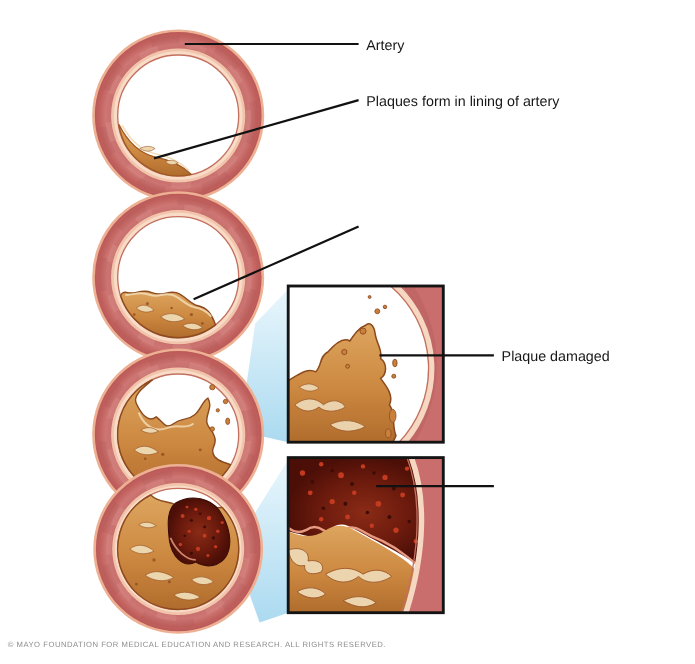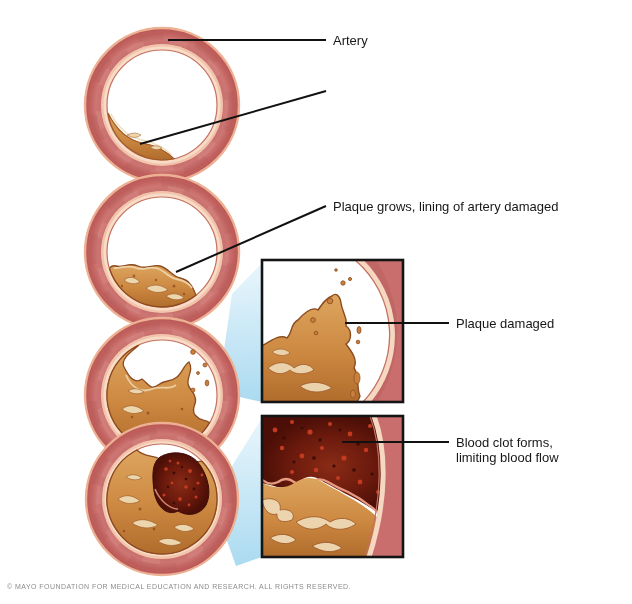--- a/index.html
+++ b/index.html
@@ -262,22 +262,18 @@
   <g stroke="#111111" stroke-width="2">
     <line x1="168" y1="40" x2="326" y2="40"></line>
     <line x1="140" y1="144" x2="326" y2="91"></line>
     <line x1="176" y1="272" x2="326" y2="206"></line>
     <line x1="345" y1="323" x2="449" y2="323"></line>
     <line x1="342" y1="442" x2="449" y2="442"></line>
   </g>
 </svg>
 
 <div class="lbl" style="left:333px;top:33px">Artery</div>
-<div class="lbl" style="left:333px;top:199px">Plaque grows, lining of artery damaged</div>
+<div class="lbl" style="left:333px;top:84px">Plaques form in lining of artery</div>
 <div class="lbl" style="left:456px;top:316px">Plaque damaged</div>
-<div class="lbl" style="left:456px;top:435px">
-  <div>Blood clot forms,</div>
-  <div>limiting blood flow</div>
+
+<div class="footer">© MAYO FOUNDATION FOR MEDICAL EDUCATION AND RESEARCH. ALL RIGHTS RESERVED.</div>
+
 </div>
 
-<div class="footer">© MAYO FOUNDATION FOR MEDICAL EDUCATION AND RESEARCH. ALL RIGHTS RESERVED.</div>
-
-</div>
-
 </body></html>

